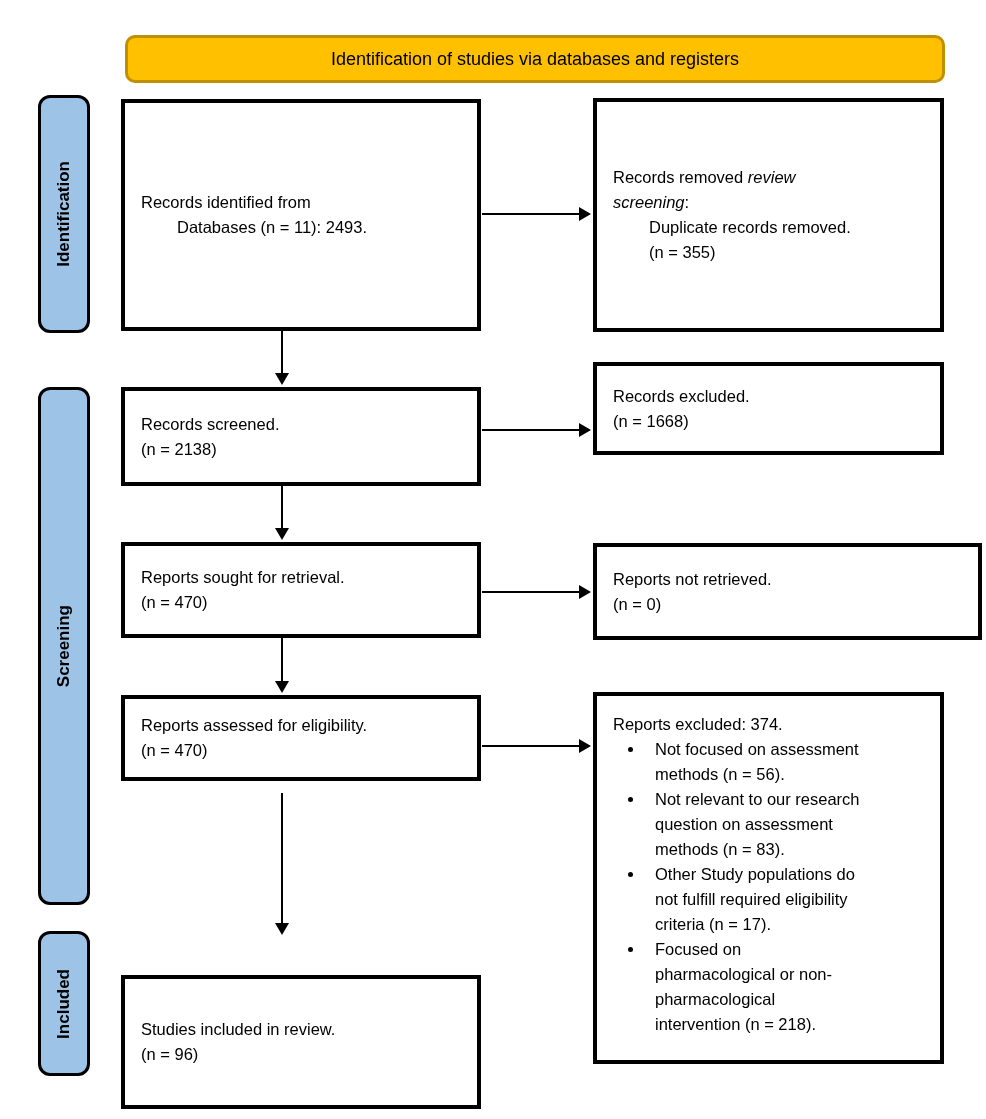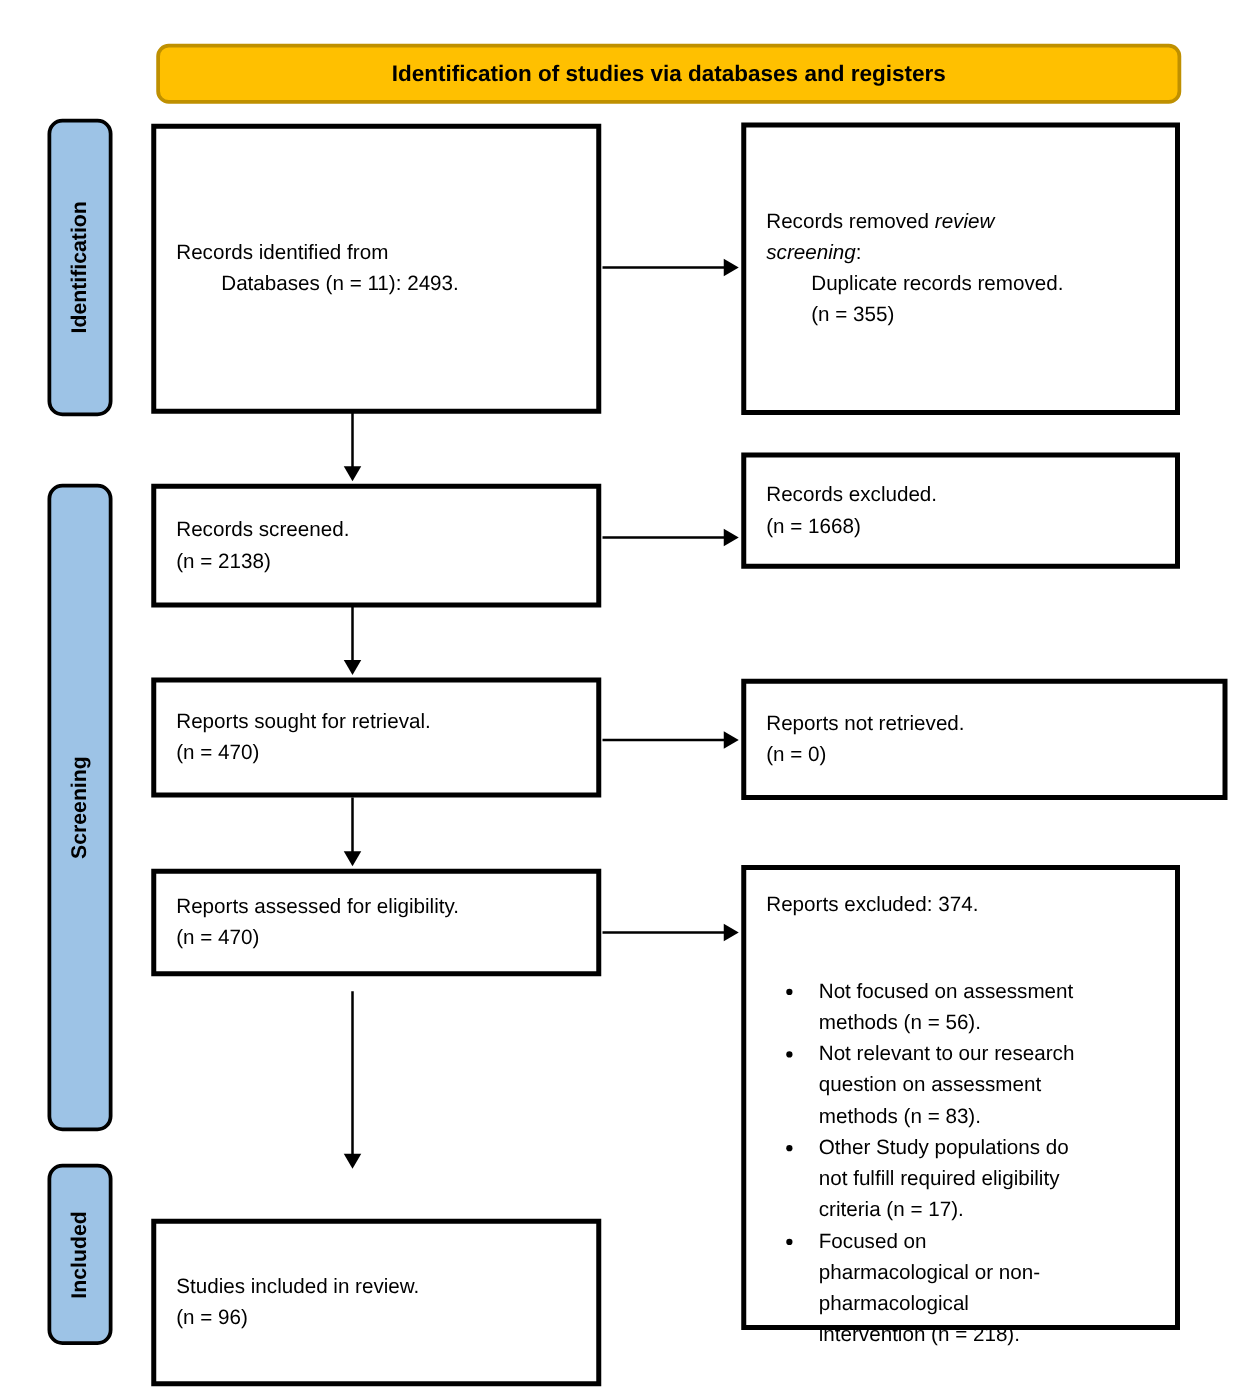--- a/index.html
+++ b/index.html
@@ -14,21 +14,21 @@
 
   
   .banner {
     position: absolute;
     left: 125px; top: 35px; width: 820px; height: 48px;
     box-sizing: border-box;
     background: #FFC000;
     border: 3px solid #BF9000;
     border-radius: 10px;
     display: flex; align-items: center; justify-content: center;
-    font-weight: bold; font-size: 18px;
+    font-weight: normal; font-size: 18px;
   }
 
   
   .stage {
     position: absolute;
     left: 38px; width: 52px;
     box-sizing: border-box;
     background: #9DC3E6;
     border: 3px solid #000000;
     border-radius: 12px;
@@ -59,21 +59,21 @@
   .box p { margin: 0; }
   .indent { padding-left: 36px; }
 
   #box-records-identified { left: 121px; top: 99px;  width: 360px; height: 232px; }
   #box-records-removed    { left: 593px; top: 98px;  width: 351px; height: 234px; }
   #box-records-screened   { left: 121px; top: 387px; width: 360px; height: 99px;  }
   #box-records-excluded   { left: 593px; top: 362px; width: 351px; height: 93px;  }
   #box-reports-sought     { left: 121px; top: 542px; width: 360px; height: 96px;  }
   #box-reports-not-retrieved { left: 593px; top: 543px; width: 389px; height: 97px; }
   #box-reports-assessed   { left: 121px; top: 695px; width: 360px; height: 86px;  }
-  #box-reports-excluded   { left: 593px; top: 692px; width: 351px; height: 372px; justify-content: flex-start; padding-top: 16px; gap: 44px; }
+  #box-reports-excluded   { left: 593px; top: 692px; width: 351px; height: 372px; justify-content: flex-start; padding-top: 16px; }
   #box-studies-included   { left: 121px; top: 937px; width: 360px; height: 134px; margin-top: 38px; }
 
   
   .bullets {
     margin: 0;
     padding-left: 32px;
     list-style: disc outside;
   }
   .bullets li {
     padding-left: 10px;

